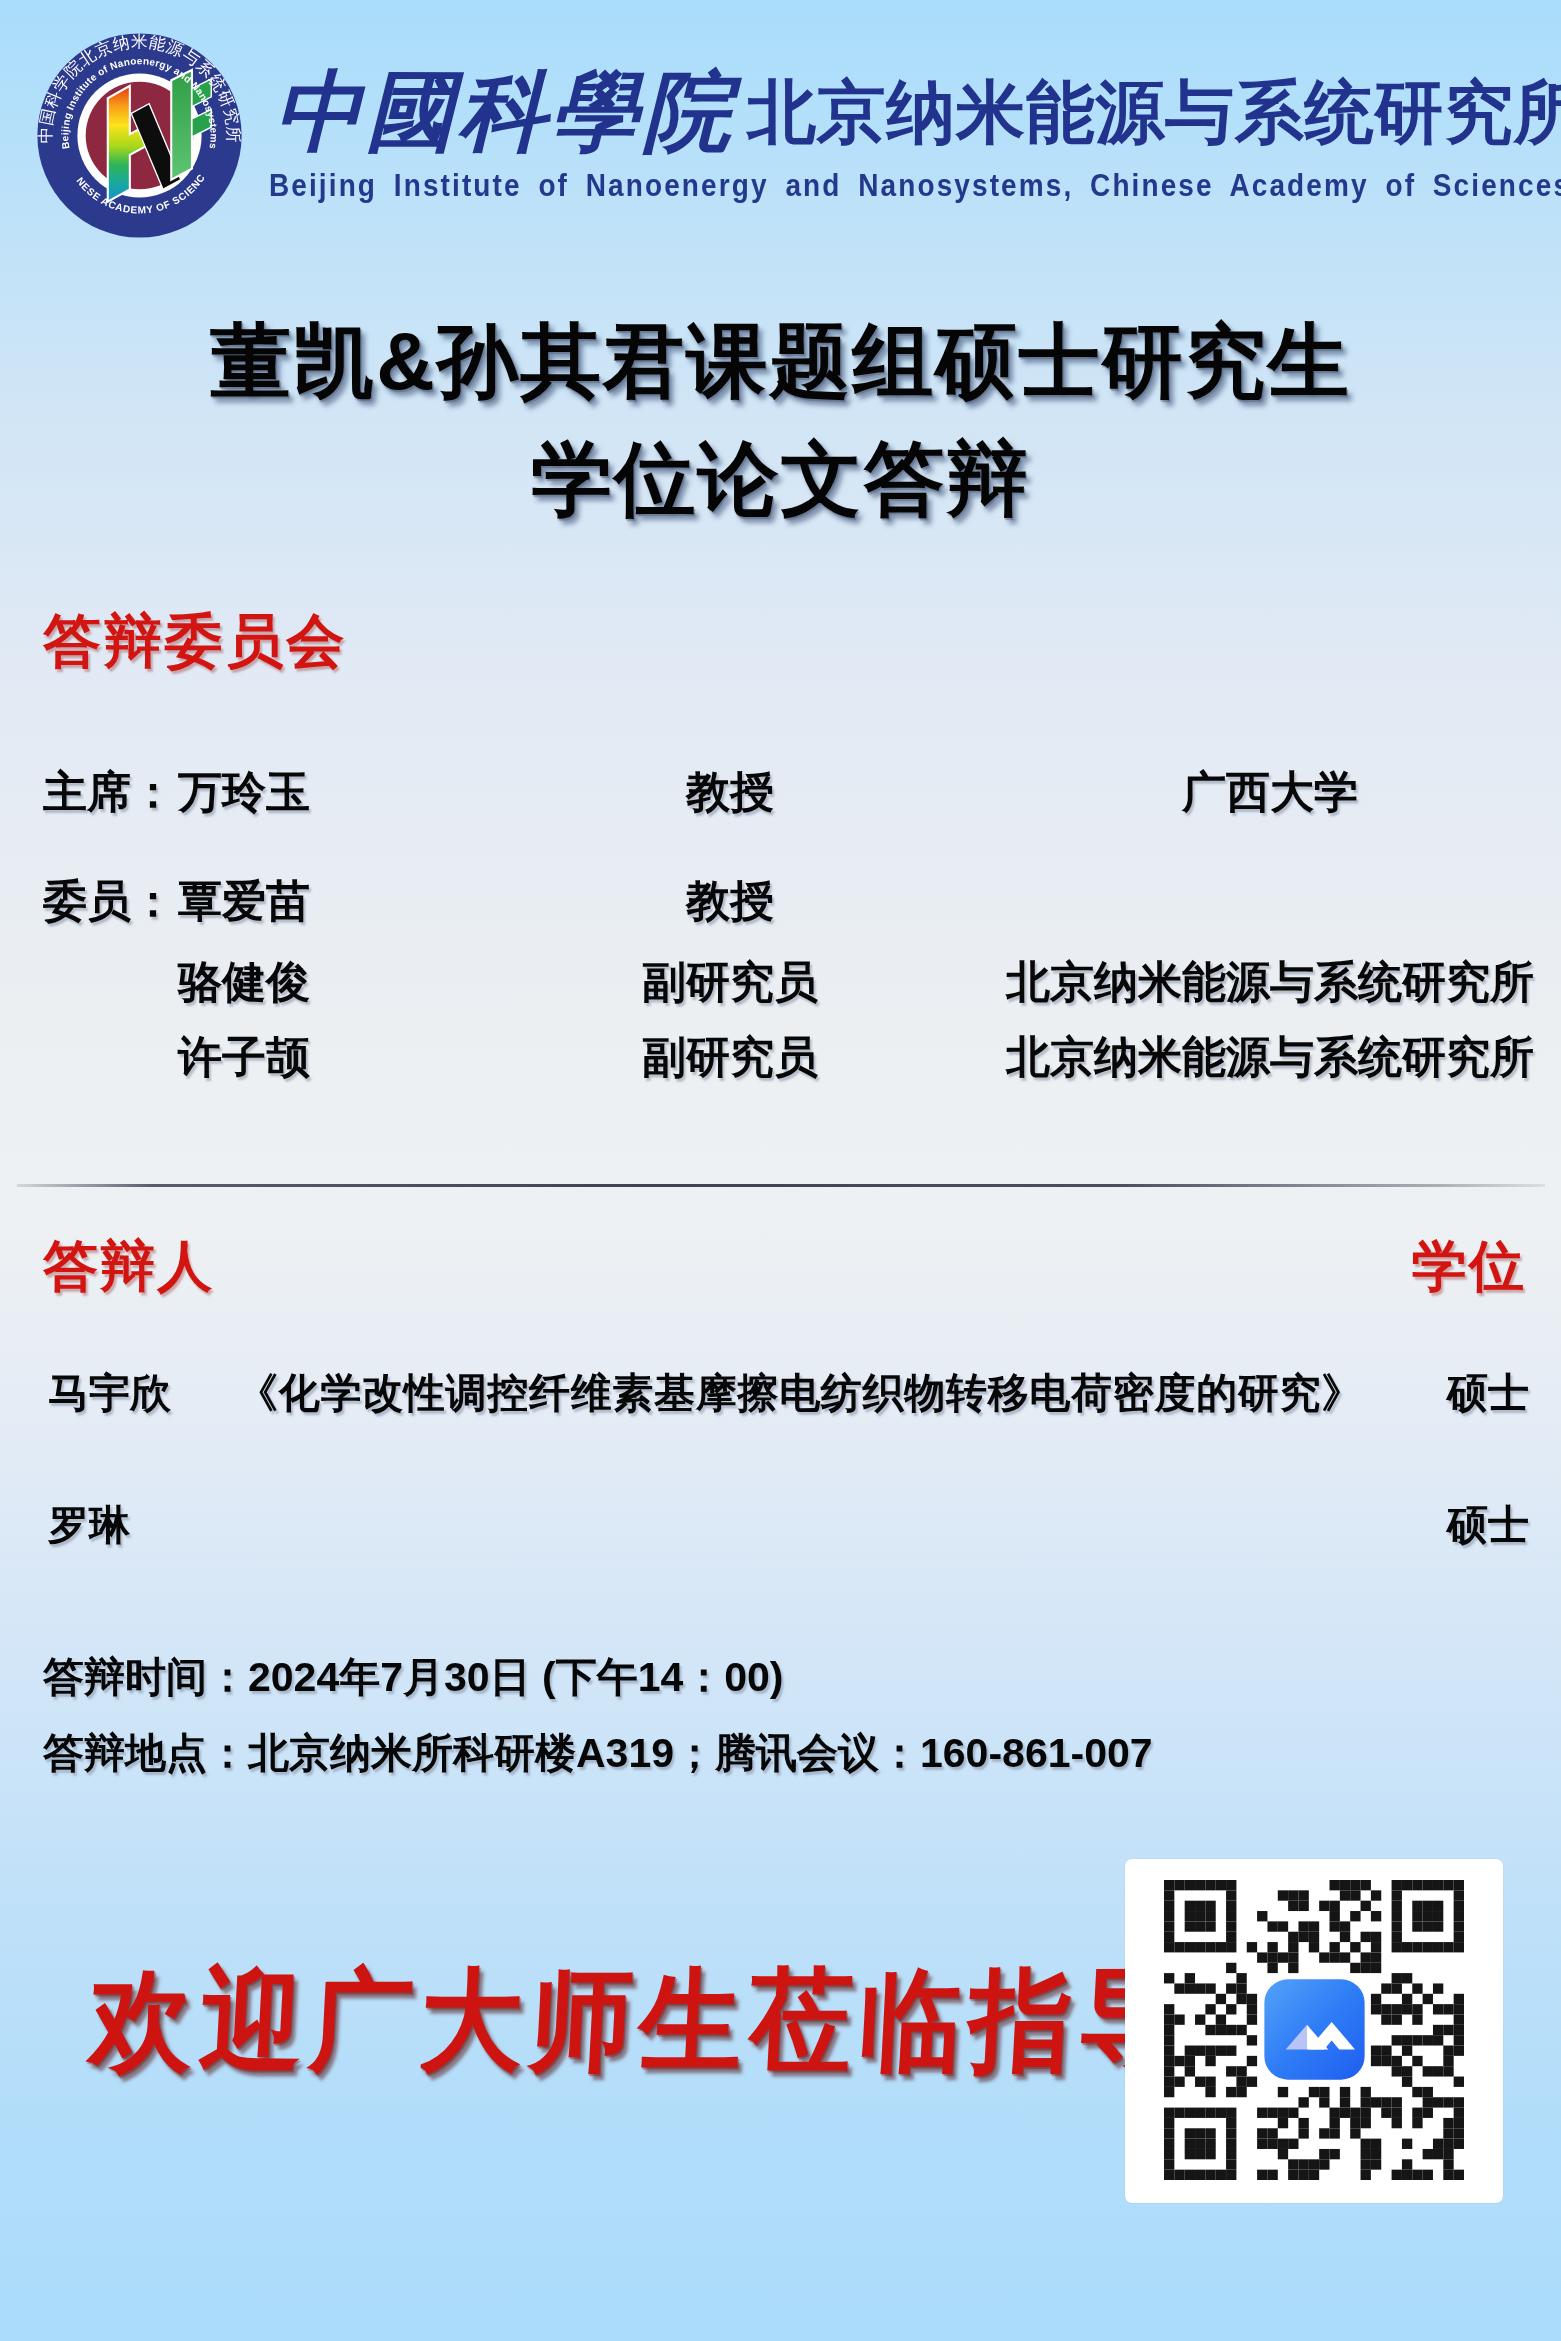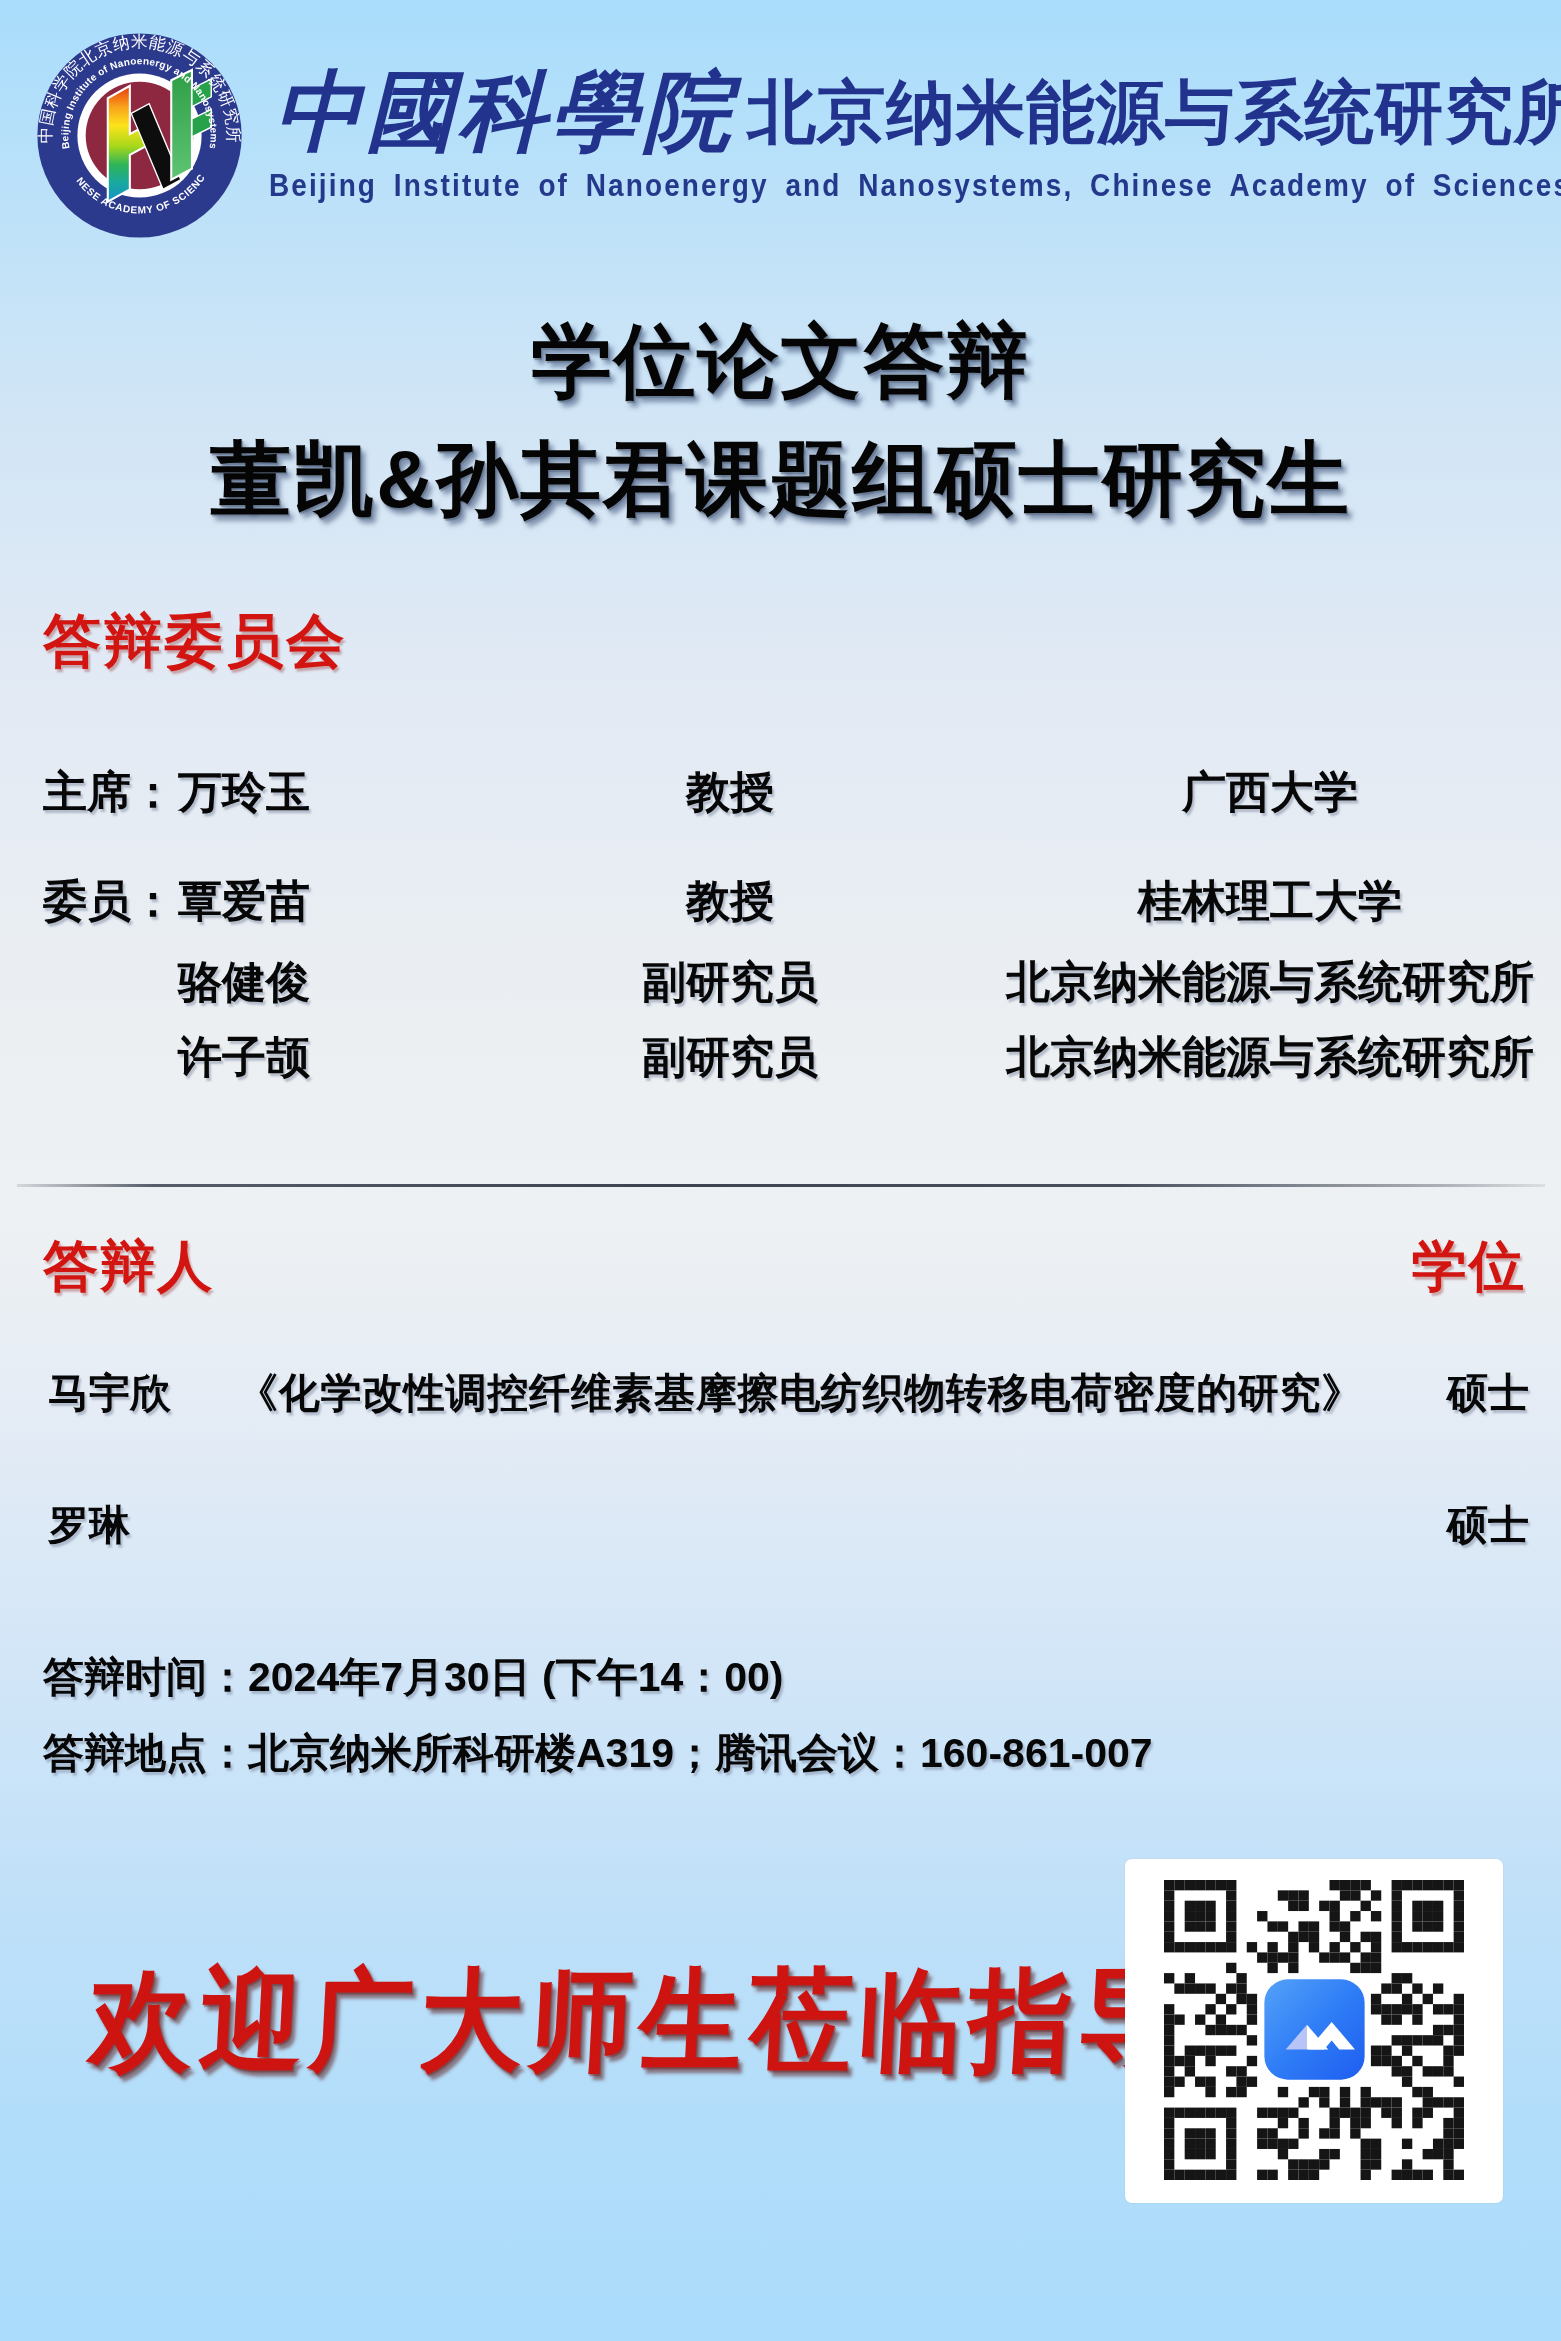--- a/index.html
+++ b/index.html
@@ -126,41 +126,40 @@
     </text>
   </svg>
 
   <div class="org-line">
     <span class="org-calligraphy">中國科學院</span>
     <span class="org-name">北京纳米能源与系统研究所</span>
   </div>
   <div class="org-en">Beijing Institute of Nanoenergy and Nanosystems, Chinese Academy of Sciences</div>
 
   <div class="title">
+    <div>董凯&amp;孙其君课题组硕士研究生</div>
     <div>学位论文答辩</div>
-    <div>董凯&amp;孙其君课题组硕士研究生</div>
   </div>
 
   <div class="red committee-heading">答辩委员会</div>
 
   <div class="crow crow1">
     <span class="c1">
         <span class="role">主席：</span>
         <span>万玲玉</span>
       </span>
     <span class="c2">教授</span>
     <span class="c3">广西大学</span>
   </div>
   <div class="crow crow2">
     <span class="c1">
         <span class="role">委员：</span>
         <span>覃爱苗</span>
       </span>
     <span class="c2">教授</span>
-    <span class="c3">桂林理工大学</span>
   </div>
   <div class="crow crow3">
     <span class="c1">
         <span class="role"></span>
         <span>骆健俊</span>
       </span>
     <span class="c2">副研究员</span>
     <span class="c3">北京纳米能源与系统研究所</span>
   </div>
   <div class="crow crow4">

